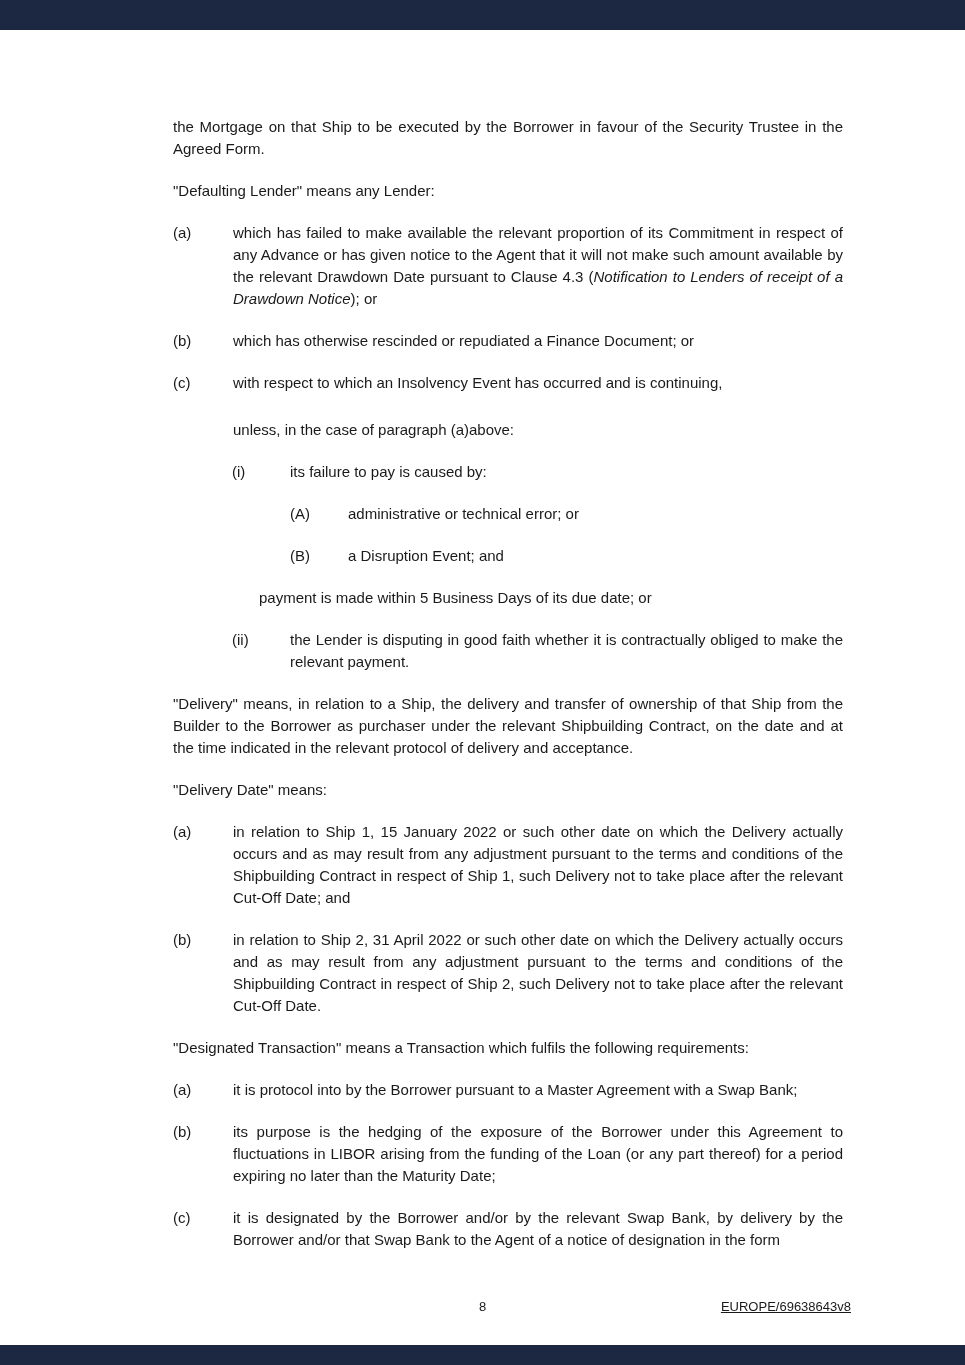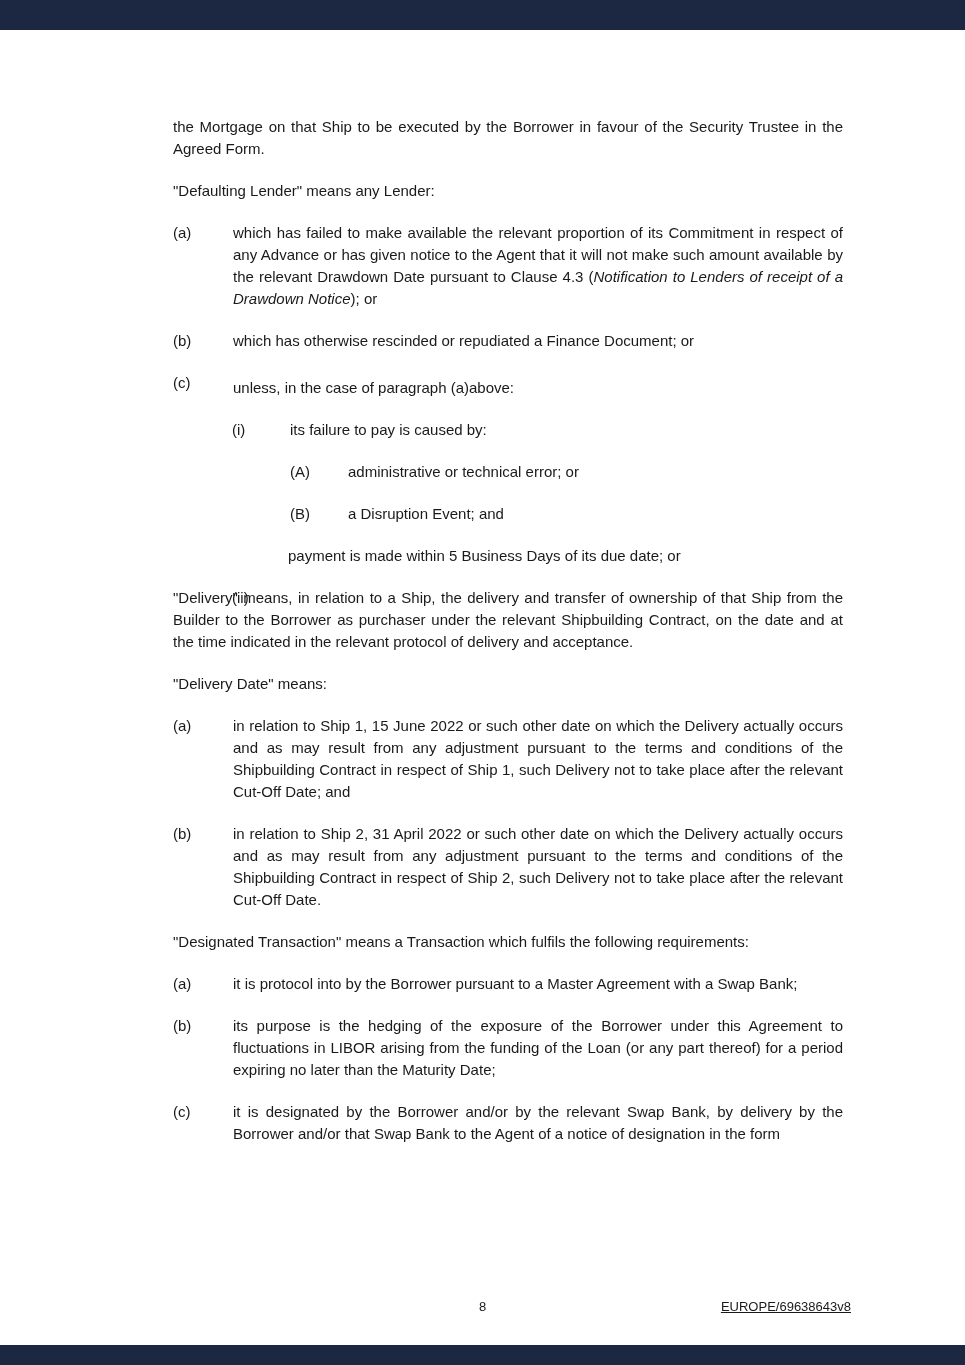--- a/index.html
+++ b/index.html
@@ -17,21 +17,21 @@
   .edge-bottom { bottom: 0; height: 20px; }
   .content {
     position: absolute;
     top: 30px; left: 173px; right: 122px;
     padding-top: 86px;
     font-size: 15px;
     line-height: 22px;
   }
   .block { margin-bottom: 20px; text-align: justify; position: relative; }
   .ind1 { margin-left: 60px; margin-top: 25px; }
-  .ind2 { margin-left: 115px; }
+  .ind2 { margin-left: 86px; }
   .l1 { padding-left: 60px; }
   .l2 { padding-left: 117px; }
   .l3 { padding-left: 175px; }
   .marker { position: absolute; }
   .l1 > .marker { left: 0; }
   .l2 > .marker { left: 59px; }
   .l3 > .marker { left: 117px; }
   .seg-b { font-weight: 400; }
   .seg-i { font-style: italic; }
   footer { position: absolute; bottom: 48px; left: 0; right: 0; height: 18px; font-size: 13px; }
@@ -42,30 +42,30 @@
 <body style="color: rgb(26, 26, 26);">
 
 <div class="page">
   <div class="edge edge-top" style="background: rgb(28, 39, 66);"></div>
 
   <main class="content">
       <div class="block"><span class="">the Mortgage on that Ship to be executed by the Borrower in favour of the Security Trustee in the Agreed Form.</span></div>
       <div class="block"><span class="">"</span><span class="seg-b ">Defaulting Lender</span><span class="">" means any Lender:</span></div>
       <div class="block l1"><span class="marker">(a)</span><span class="">which has failed to make available the relevant proportion of its Commitment in respect of any Advance or has given notice to the Agent that it will not make such amount available by the relevant Drawdown Date pursuant to Clause 4.3 (</span><span class="seg-i">Notification to Lenders of receipt of a Drawdown Notice</span><span class="">); or</span></div>
       <div class="block l1"><span class="marker">(b)</span><span class="">which has otherwise rescinded or repudiated a Finance Document; or</span></div>
-      <div class="block l1"><span class="marker">(c)</span></div>
+      <div class="block l1"><span class="marker">(c)</span><span class="">with respect to which an Insolvency Event has occurred and is continuing,</span></div>
       <div class="block ind1"><span class="">unless, in the case of paragraph (a)above:</span></div>
       <div class="block l2"><span class="marker">(i)</span><span class="">its failure to pay is caused by:</span></div>
       <div class="block l3"><span class="marker">(A)</span><span class="">administrative or technical error; or</span></div>
       <div class="block l3"><span class="marker">(B)</span><span class="">a Disruption Event; and</span></div>
       <div class="block ind2"><span class="">payment is made within 5 Business Days of its due date; or</span></div>
-      <div class="block l2"><span class="marker">(ii)</span></div>
+      <div class="block l2"><span class="marker">(ii)</span><span class="">the Lender is disputing in good faith whether it is contractually obliged to make the relevant payment.</span></div>
       <div class="block"><span class="">"</span><span class="seg-b ">Delivery</span><span class="">" means, in relation to a Ship, the delivery and transfer of ownership of that Ship from the Builder to the Borrower as purchaser under the relevant Shipbuilding Contract, on the date and at the time indicated in the relevant protocol of delivery and acceptance.</span></div>
       <div class="block"><span class="">"</span><span class="seg-b ">Delivery Date</span><span class="">" means:</span></div>
-      <div class="block l1"><span class="marker">(a)</span><span class="">in relation to Ship 1, 15 June 2022 or such other date on which the Delivery actually occurs and as may result from any adjustment pursuant to the terms and conditions of the Shipbuilding Contract in respect of Ship 1, such Delivery not to take place after the relevant Cut-Off Date; and</span></div>
+      <div class="block l1"><span class="marker">(a)</span><span class="">in relation to Ship 1, 15 January 2022 or such other date on which the Delivery actually occurs and as may result from any adjustment pursuant to the terms and conditions of the Shipbuilding Contract in respect of Ship 1, such Delivery not to take place after the relevant Cut-Off Date; and</span></div>
       <div class="block l1"><span class="marker">(b)</span><span class="">in relation to Ship 2, 31 April 2022 or such other date on which the Delivery actually occurs and as may result from any adjustment pursuant to the terms and conditions of the Shipbuilding Contract in respect of Ship 2, such Delivery not to take place after the relevant Cut-Off Date.</span></div>
       <div class="block"><span class="">"</span><span class="seg-b ">Designated Transaction</span><span class="">" means a Transaction which fulfils the following requirements:</span></div>
       <div class="block l1"><span class="marker">(a)</span><span class="">it is protocol into by the Borrower pursuant to a Master Agreement with a Swap Bank;</span></div>
       <div class="block l1"><span class="marker">(b)</span><span class="">its purpose is the hedging of the exposure of the Borrower under this Agreement to fluctuations in LIBOR arising from the funding of the Loan (or any part thereof) for a period expiring no later than the Maturity Date;</span></div>
       <div class="block l1"><span class="marker">(c)</span><span class="">it is designated by the Borrower and/or by the relevant Swap Bank, by delivery by the Borrower and/or that Swap Bank to the Agent of a notice of designation in the form</span></div>
     </main>
 
   <footer>
     <span class="page-num">8</span>
     <span class="doc-ref">EUROPE/69638643v8</span>

